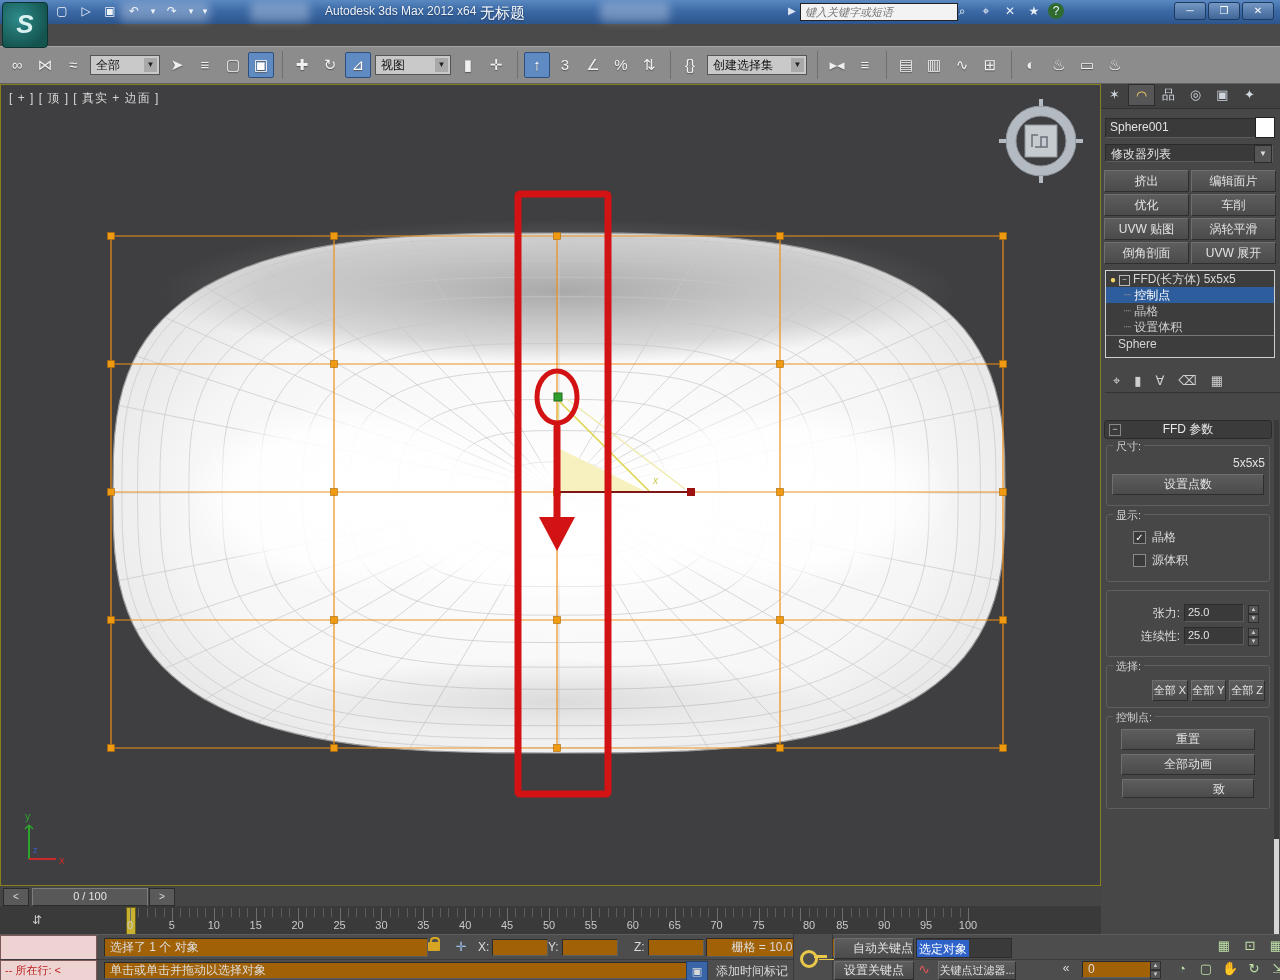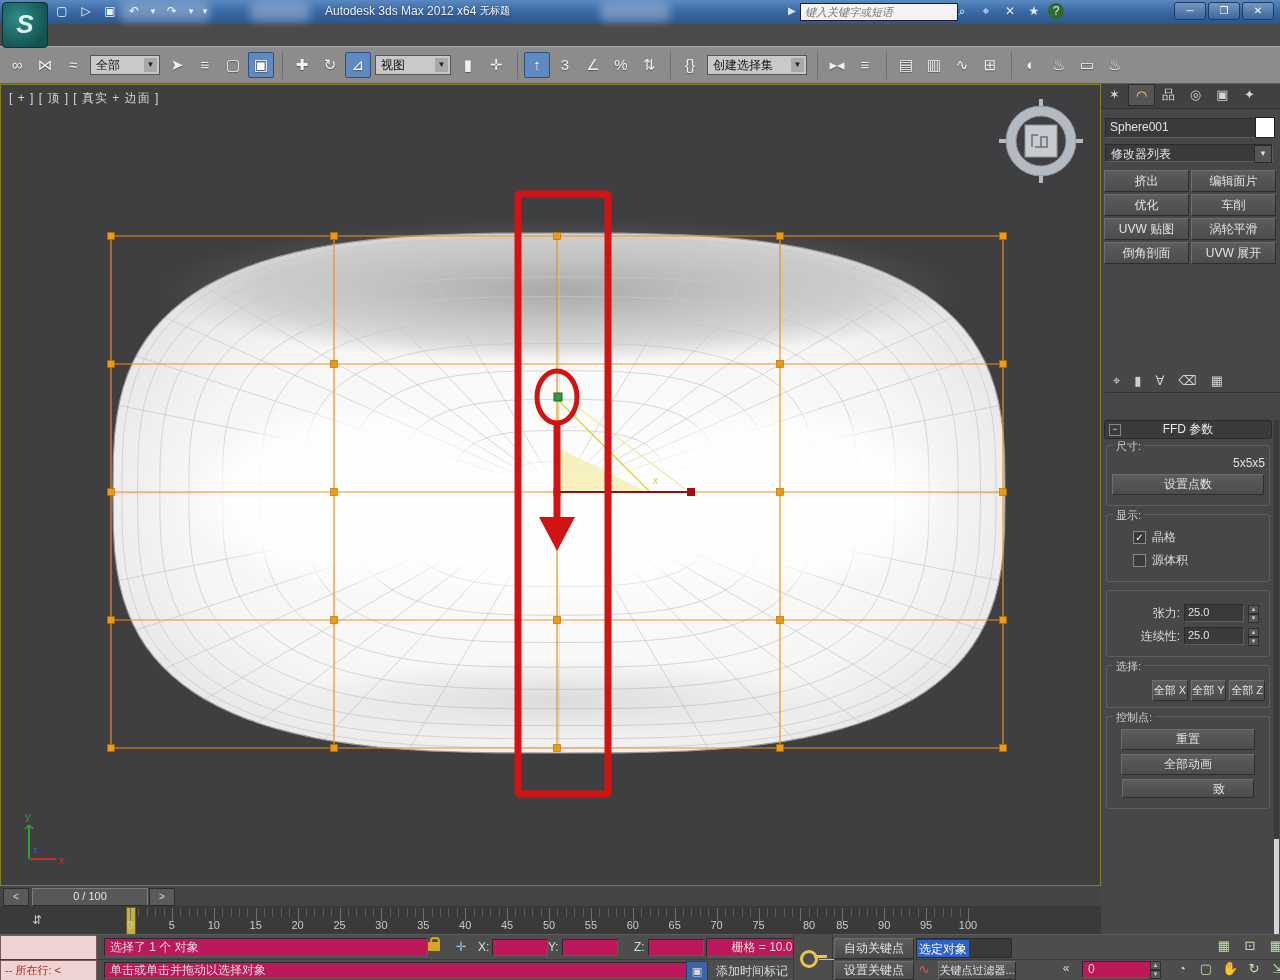--- a/index.html
+++ b/index.html
@@ -3,21 +3,21 @@
 <meta charset="utf-8">
 <style>
   html,body{margin:0;padding:0;width:1280px;height:980px;background:#4a4a4a;
     font-family:"Liberation Sans","DejaVu Sans",sans-serif;-webkit-font-smoothing:antialiased;}
   .app{position:relative;width:1280px;height:980px;overflow:hidden;background:#4a4a4a;}
   
   #titlebar{position:absolute;left:0;top:0;width:1280px;height:24px;
     background:linear-gradient(180deg,#5a88c0 0%,#3c6aa6 45%,#2d558c 100%);}
   #titlebar .blob{position:absolute;top:2px;height:20px;border-radius:6px;background:rgba(220,230,245,.35);filter:blur(4px);}
   .app-title{position:absolute;left:325px;top:4px;color:#eef2f8;font-size:12px;text-shadow:0 1px 2px #1d3a60;}
-  .doc-title{position:absolute;left:480px;top:4px;color:#ffffff;font-size:10px;text-shadow:0 1px 2px #1d3a60;}
+  .doc-title{position:absolute;left:480px;top:4px;color:#ffffff;font-size:15px;text-shadow:0 1px 2px #1d3a60;}
   .qat{position:absolute;left:52px;top:2px;display:flex;gap:4px;}
   .qat-btn{width:20px;height:18px;color:#f0f4fa;font-size:12px;line-height:18px;text-align:center;}
   .qat-btn.small{width:10px;font-size:9px;}
   #searcharrow{position:absolute;left:788px;top:5px;color:#dde6f2;font-size:10px;}
   #searchbox{position:absolute;left:800px;top:3px;width:148px;height:16px;background:#f3f3f3;border:1px solid #222;
     font-size:11px;font-style:italic;color:#888;padding:0 4px;font-family:"Liberation Sans",sans-serif;}
   .tb-util{position:absolute;top:3px;width:20px;height:17px;color:#e9eef6;text-align:center;font-size:12px;line-height:17px;}
   .winbtns{position:absolute;right:6px;top:2px;display:flex;gap:2px;}
   .winbtn{width:30px;height:16px;border:1px solid #1d3a60;border-radius:3px;
     background:linear-gradient(180deg,#7598c4,#3f6698);color:#fff;font-size:10px;line-height:15px;text-align:center;}
@@ -105,21 +105,21 @@
   #ruler .mini{position:absolute;left:18px;top:4px;width:38px;height:20px;color:#cfcfcf;font-size:12px;text-align:center;line-height:20px;}
   .tick{position:absolute;top:2px;width:1px;height:9px;background:#5c5c5c;}
   .tick.major{height:13px;background:#6e6e6e;}
   .tick-label{position:absolute;top:13px;width:30px;margin-left:-15px;text-align:center;color:#c9c9c9;font-size:11px;}
   #frame-marker{position:absolute;left:126px;top:1px;width:8px;height:26px;background:#c8b232;border:1px solid #6e5f12;}
   
   #status1{position:absolute;left:0;top:934px;width:1280px;height:25px;background:#4d4d4d;border-top:1px solid #5c5c5c;}
   #status2{position:absolute;left:0;top:959px;width:1280px;height:21px;background:#4d4d4d;border-top:1px solid #3c3c3c;}
   .pinkbox{position:absolute;left:0;top:0;width:97px;height:100%;background:#eed3d3;border:1px solid #7c5a5a;box-sizing:border-box;}
   .pinkbox.line2{color:#bb2222;font-size:11px;line-height:19px;padding-left:4px;}
-  .sfield{position:absolute;background:#be185d;border:1px solid #2b2b2b;border-bottom-color:#5d5d5d;border-right-color:#5d5d5d;
+  .sfield{position:absolute;background:#a16207;border:1px solid #2b2b2b;border-bottom-color:#5d5d5d;border-right-color:#5d5d5d;
     color:#dcdcdc;font-size:12px;padding:0 5px;white-space:nowrap;overflow:hidden;}
   .slabel{position:absolute;color:#dcdcdc;font-size:12px;}
   .sicon{position:absolute;color:#d8d8d8;font-size:13px;text-align:center;}
   .lock{position:absolute;left:428px;top:7px;width:12px;height:9px;background:#d6a521;border-radius:1px;}
   .lock::before{content:"";position:absolute;left:2px;top:-5px;width:6px;height:5px;border:2px solid #d6a521;
     border-bottom:none;border-radius:4px 4px 0 0;}
   .bigkey{position:absolute;left:793px;top:934px;width:38px;height:46px;z-index:2;background:#4d4d4d;
     border-left:1px solid #3a3a3a;border-right:1px solid #3a3a3a;}
   .bigkey::before{content:"";position:absolute;left:6px;top:16px;width:12px;height:12px;border:3px solid #e8c74a;border-radius:50%;}
   .bigkey::after{content:"";position:absolute;left:20px;top:21px;width:13px;height:3px;background:#e8c74a;box-shadow:8px 3px 0 -1px #e8c74a,4px 3px 0 -1px #e8c74a;}
@@ -389,20 +389,37 @@
 
     <div class="cp-btn">挤出</div>
         <div class="cp-btn">编辑面片</div>
         <div class="cp-btn">优化</div>
         <div class="cp-btn">车削</div>
         <div class="cp-btn">UVW 贴图</div>
         <div class="cp-btn">涡轮平滑</div>
         <div class="cp-btn">倒角剖面</div>
         <div class="cp-btn">UVW 展开</div>
       </div>
+    <div id="cp-stack">
+      <div class="stack-row">
+        <span class="bulb">●</span><span class="box">−</span><span>FFD(长方体) 5x5x5</span>
+      </div>
+      <div class="stack-row child selected">
+        <span class="tree">┈</span><span>控制点</span>
+      </div>
+      <div class="stack-row child">
+        <span class="tree">┈</span><span>晶格</span>
+      </div>
+      <div class="stack-row child">
+        <span class="tree">┈</span><span>设置体积</span>
+      </div>
+      <div class="stack-row base">
+        <span>Sphere</span>
+      </div>
+    </div>
     <div id="cp-stacktools">
 
     <span class="st-icon">⌖</span>
         <span class="st-icon">▮</span>
         <span class="st-icon">∀</span>
         <span class="st-icon">⌫</span>
         <span class="st-icon">▦</span>
       </div>
 
     <div id="cp-rollout">
@@ -607,21 +624,21 @@
     <div class="sfield" style="left:104px;top:3px;width:312px;height:17px;line-height:17px;">选择了 1 个 对象</div>
     <span class="lock"></span>
     <span class="sicon" style="left:452px;top:4px;width:18px;color:#9fc1ec;">✛</span>
     <span class="slabel" style="left:478px;top:5px;">X:</span>
     <div class="sfield" style="left:492px;top:4px;width:44px;height:15px;"></div>
     <span class="slabel" style="left:548px;top:5px;">Y:</span>
     <div class="sfield" style="left:562px;top:4px;width:44px;height:15px;"></div>
     <span class="slabel" style="left:634px;top:5px;">Z:</span>
     <div class="sfield" style="left:648px;top:4px;width:44px;height:15px;"></div>
     <div class="sfield" style="left:706px;top:3px;width:120px;height:17px;line-height:17px;text-align:center;">栅格 = 10.0mm</div>
-    <div class="skey-btn" style="left:834px;top:3px;width:78px;height:19px;line-height:19px;">自动关键点</div>
+    <div class="skey-btn" style="left:834px;top:3px;width:78px;height:19px;line-height:19px;text-align:right;">自动关键点</div>
     <div class="selfilter">
       <span class="hl">选定对象</span>
     </div>
     <span id="nav1"></span>
   <span class="sicon" style="left: 1214px; top: 3px; width: 20px; color: rgb(191, 224, 168);">▦</span><span class="sicon" style="left: 1240px; top: 3px; width: 20px; color: rgb(191, 224, 168);">⊡</span><span class="sicon" style="left: 1266px; top: 3px; width: 20px; color: rgb(191, 224, 168);">▦</span></div>
 
   <div id="status2">
     <div class="pinkbox line2">-- 所在行: &lt;</div>
     <div class="sfield" style="left:104px;top:2px;width:572px;height:15px;line-height:15px;">单击或单击并拖动以选择对象</div>
     <span class="sicon" style="left:686px;top:1px;width:20px;height:18px;background:#3a66a8;border:1px solid #22406e;line-height:18px;font-size:11px;">▣</span>

